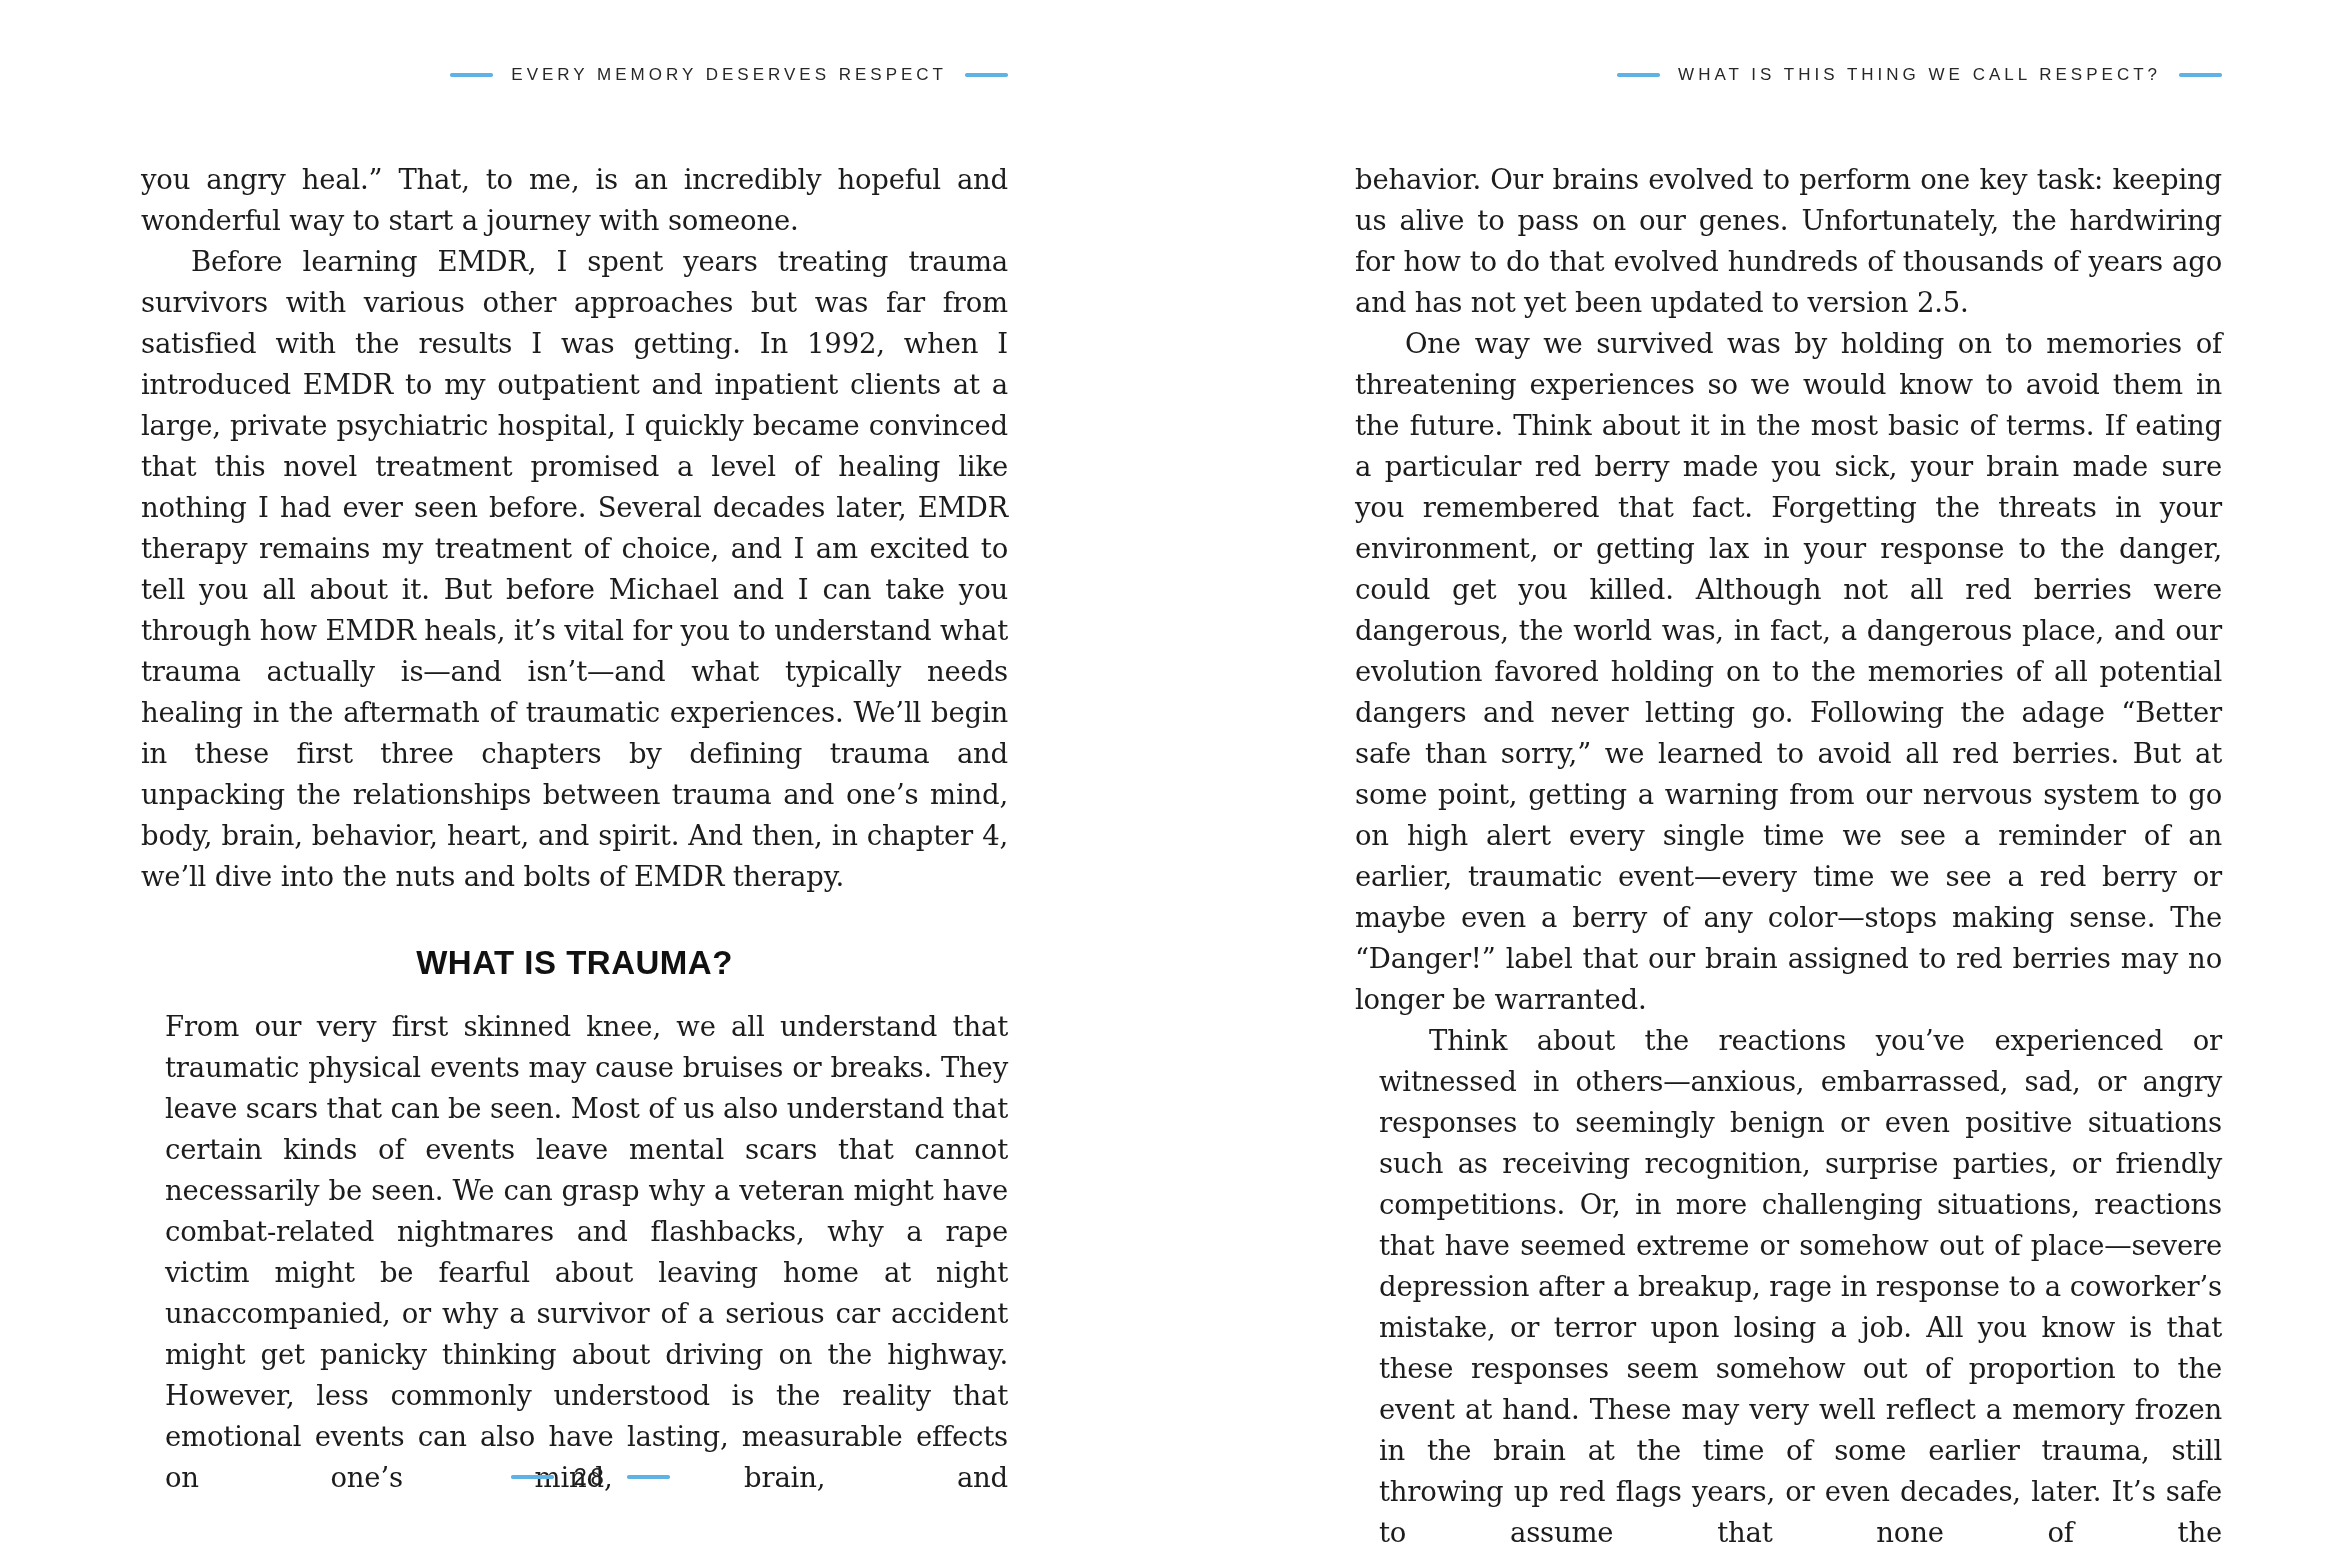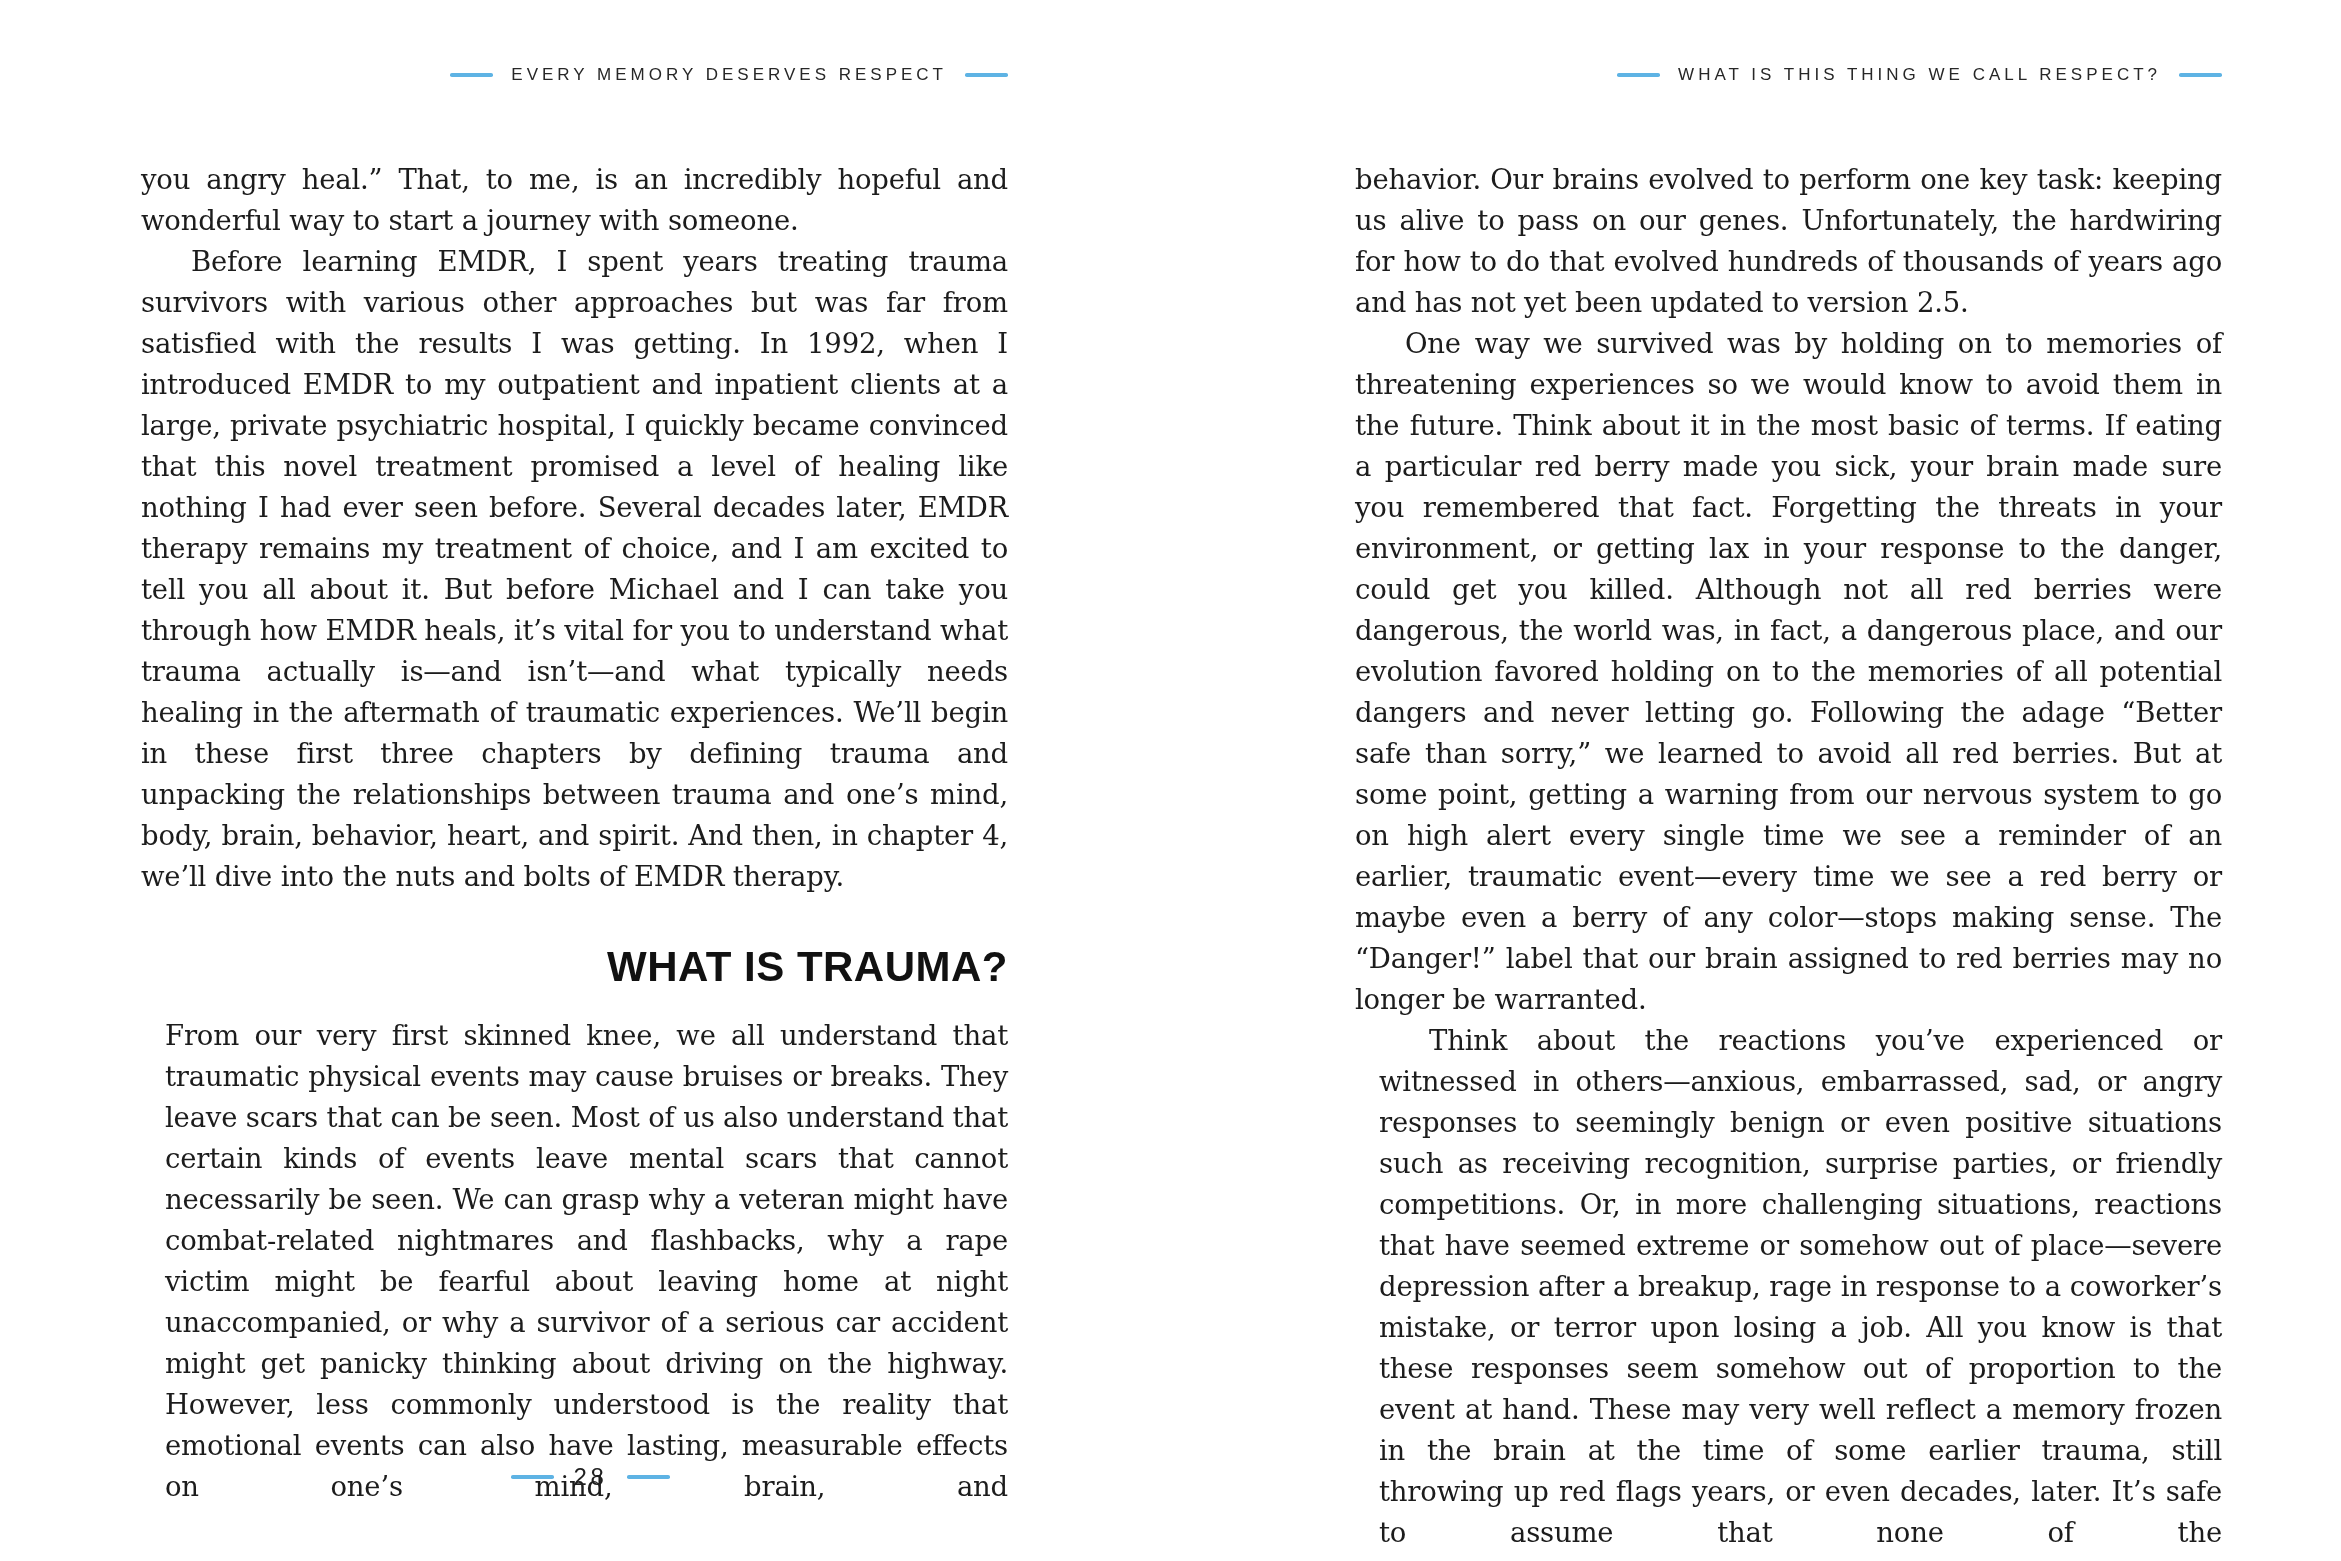--- a/index.html
+++ b/index.html
@@ -61,25 +61,25 @@
     line-height: 41px;
     text-align: justify;
     letter-spacing: -0.2px;
   }
   .para { margin: 0; }
   .para.indent { text-indent: 50px; }
   .para.cont { text-align-last: justify; margin-left: 24px; }
 
   .section-heading {
     font-family: "Liberation Sans", sans-serif;
-    font-size: 42px;
+    font-size: 33px;
     font-weight: 700;
     letter-spacing: 0.5px;
     color: #111111;
-    text-align: right;
+    text-align: center;
     margin: 49px 0 27px 0;
     line-height: 1;
   }
 
   .folio {
     position: absolute;
     top: 1463px;
     left: 16px;
     width: 100%;
     display: flex;

